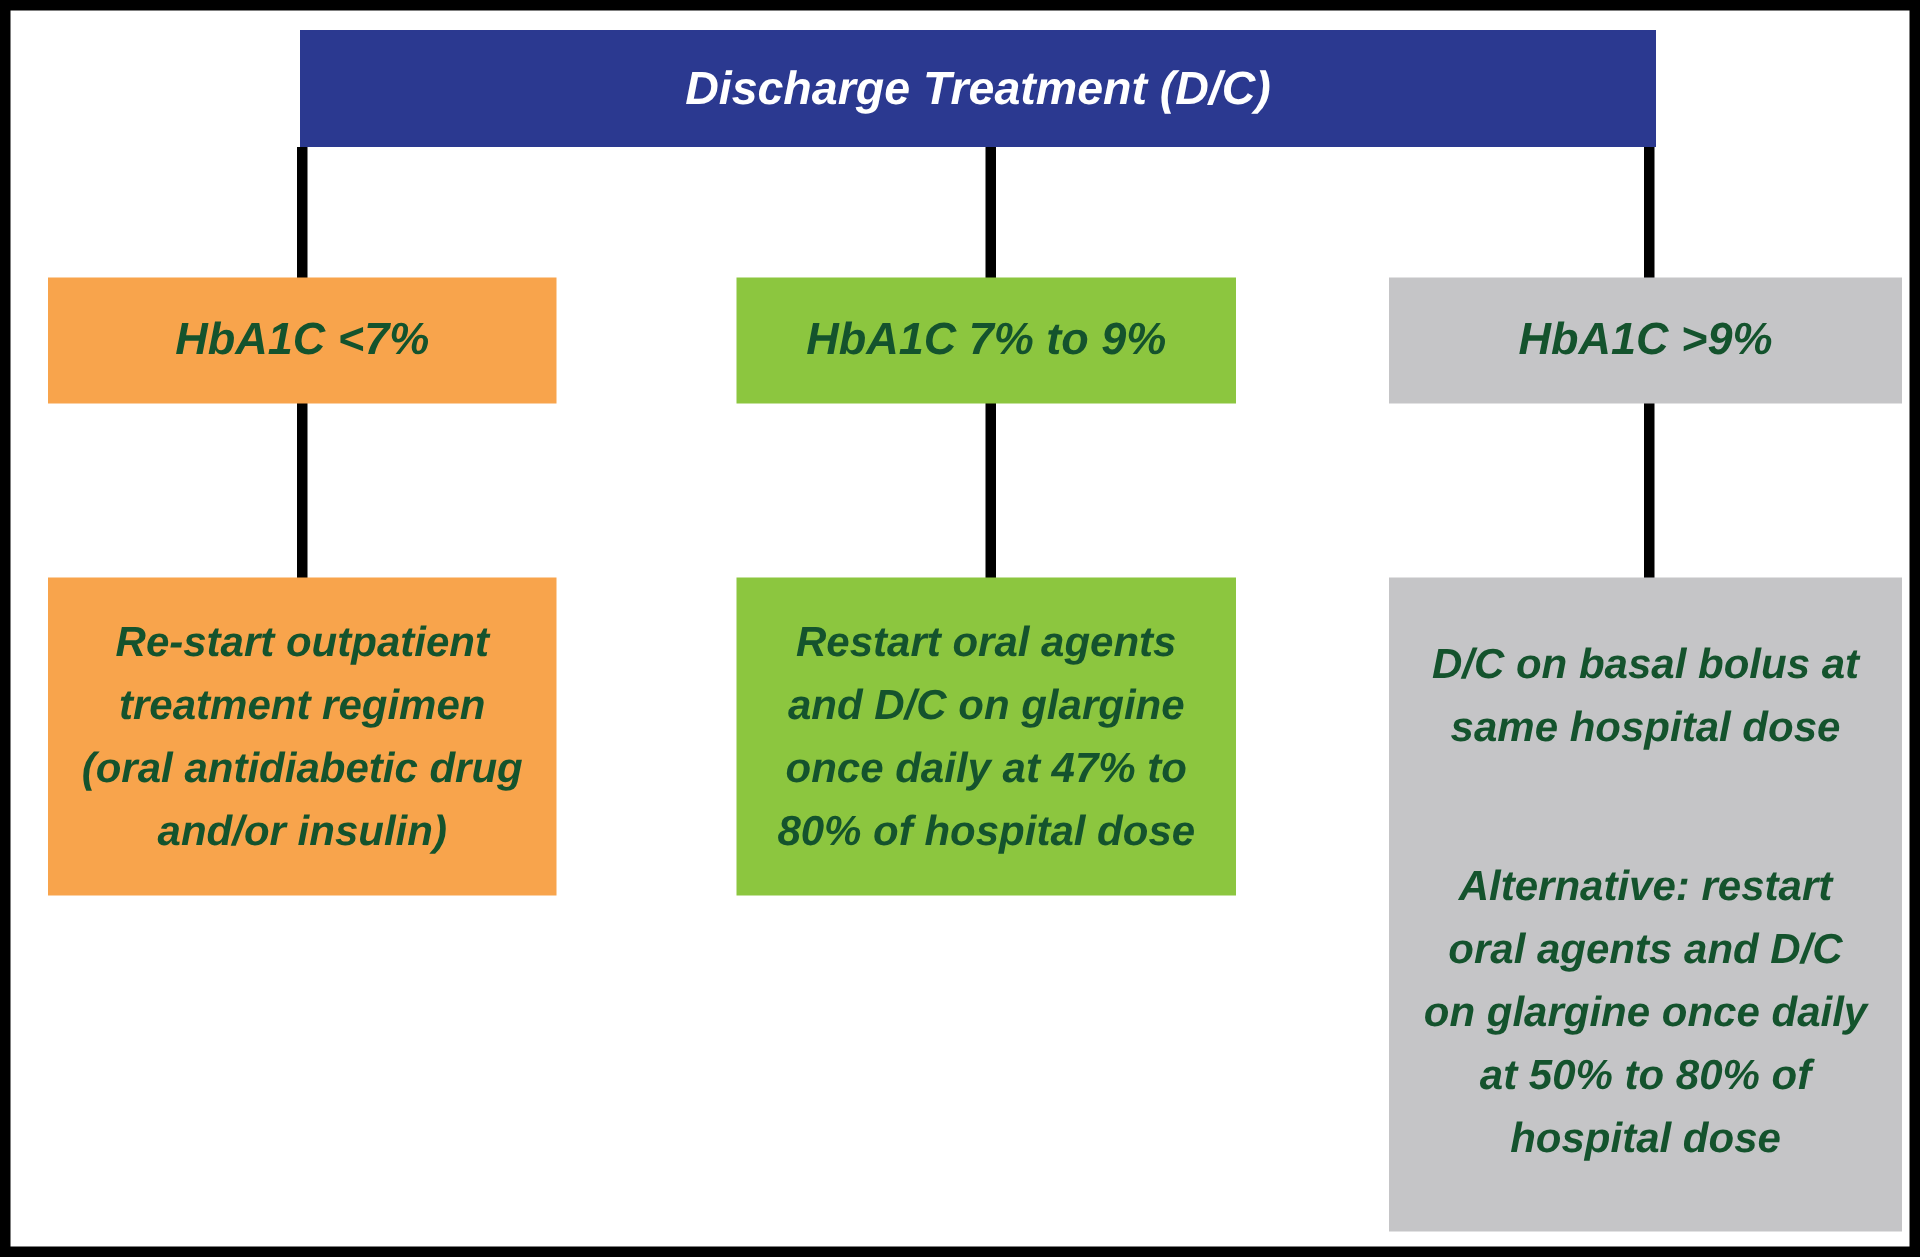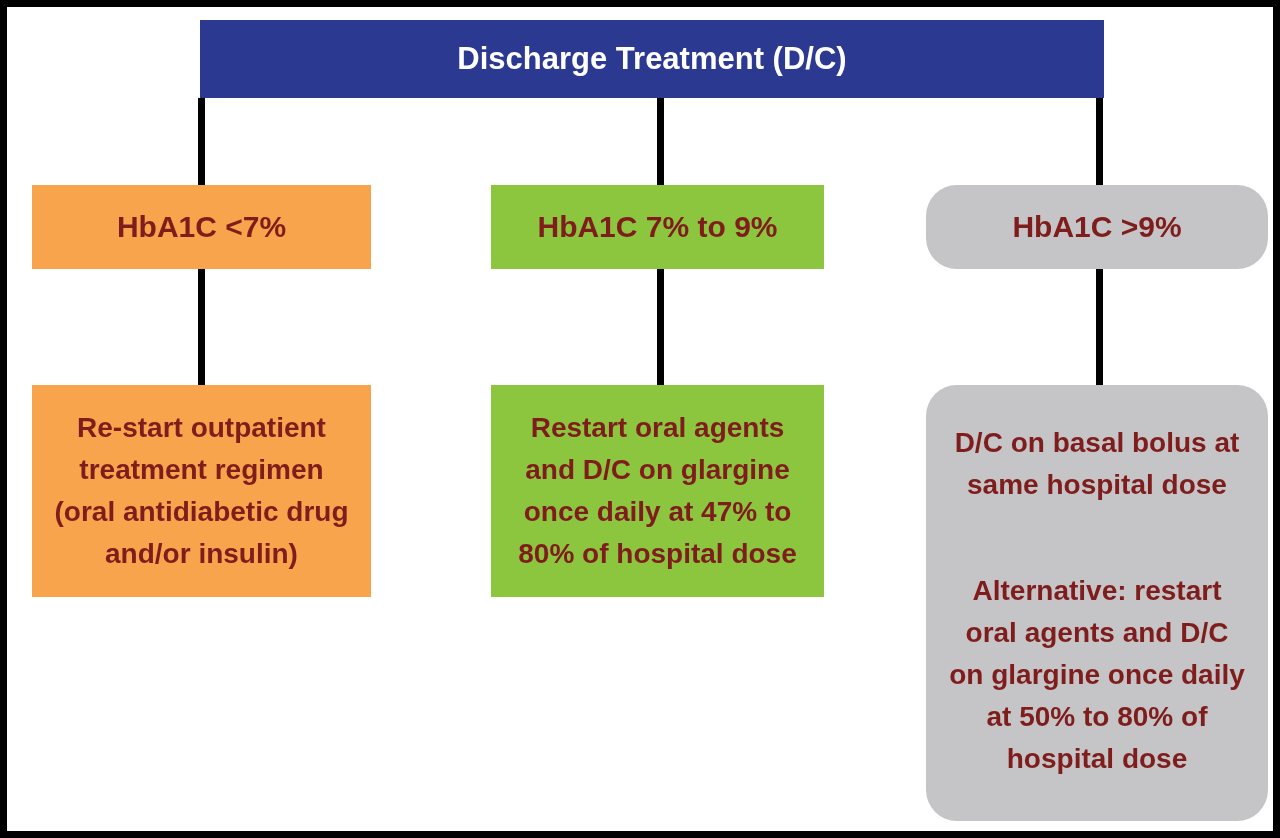--- a/index.html
+++ b/index.html
@@ -1,15 +1,15 @@
 <!DOCTYPE html>
 <html><head>
 <meta charset="utf-8">
 <style>
-  * { margin: 0; padding: 0; box-sizing: border-box; }
+  * { margin: 0; padding: 0; box-sizing: border-box; font-style: italic; }
   html, body { width: 1280px; height: 838px; background: #ffffff; }
   body {
     font-family: "Liberation Sans", "DejaVu Sans", sans-serif;
     position: relative;
     overflow: hidden;
   }
   .stage {
     position: absolute;
     left: 0; top: 0;
     width: 1280px; height: 838px;
@@ -28,21 +28,21 @@
     width: 7px;
     background: #000000;
     z-index: 1;
   }
   .box {
     position: absolute;
     display: flex;
     align-items: center;
     justify-content: center;
     text-align: center;
-    color: #7f1d1d;
+    color: #14532d;
     font-weight: 700;
     z-index: 2;
   }
   .header-box {
     left: 200px; top: 20px;
     width: 904px; height: 78px;
     background: #2B3990;
     color: #ffffff;
     font-size: 31px;
   }
@@ -52,21 +52,21 @@
     font-size: 30px;
   }
   .action-box {
     top: 385px;
     font-size: 28px;
     line-height: 42px;
     white-space: pre;
   }
   .cond-orange, .action-orange { left: 32px;  width: 339px; background: #F8A44C; }
   .cond-green,  .action-green  { left: 491px; width: 333px; background: #8CC63F; }
-  .cond-gray,   .action-gray   { left: 926px; width: 342px; background: #C5C5C7; border-radius: 31px; }
+  .cond-gray,   .action-gray   { left: 926px; width: 342px; background: #C5C5C7; }
   .action-orange, .action-green { height: 212px; }
   .action-gray {
     height: 436px;
     flex-direction: column;
     justify-content: flex-start;
     padding-top: 37px;
   }
   .action-gray .alt-paragraph { margin-top: 64px; }
 
   

